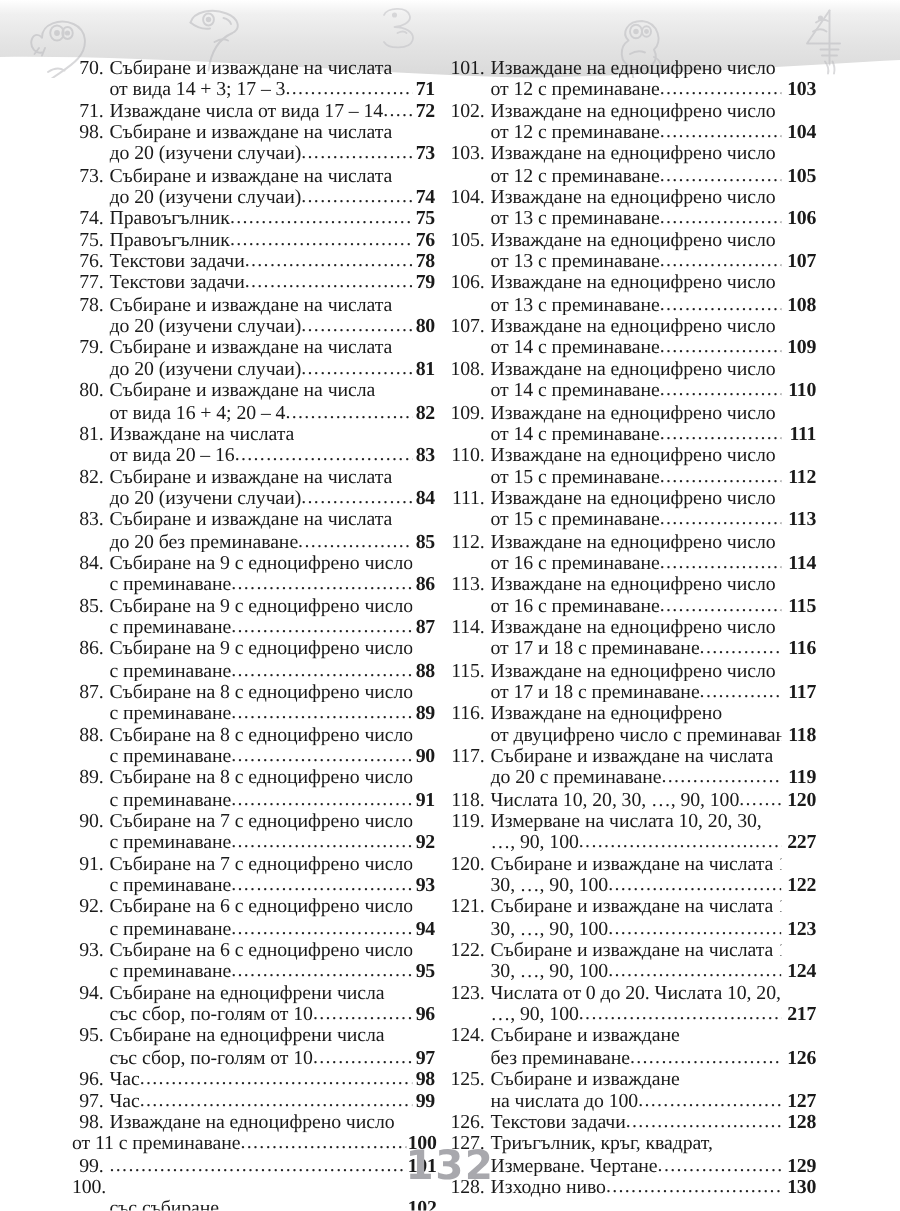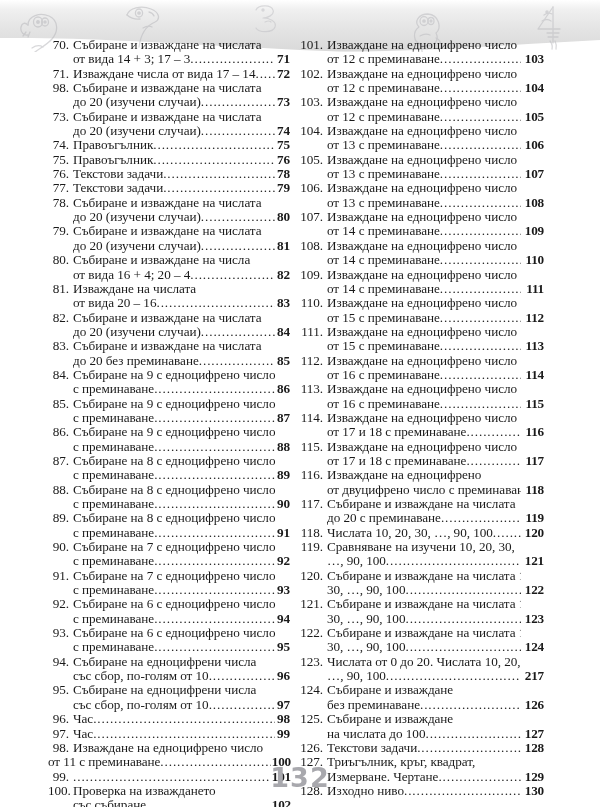--- a/index.html
+++ b/index.html
@@ -675,24 +675,20 @@
           <span class="num">99.</span>
           <span class="title-wrap">
             <span class="leader">..............................................................................................</span>
           </span>
           <span class="page">101</span>
         </div>
       </div>
       <div class="toc-entry">
         <div class="toc-line">
           <span class="num">100.</span>
-          <span class="title-wrap">
-            <span class="title-text">Проверка на изваждането</span>
-            <span class="leader off">..............................................................................................</span>
-          </span>
           <span class="page empty">102</span>
         </div>
         <div class="toc-line cont">
           <span class="num">100.</span>
           <span class="title-wrap">
             <span class="title-text">със събиране</span>
             <span class="leader">..............................................................................................</span>
           </span>
           <span class="page">102</span>
         </div>
@@ -1012,32 +1008,32 @@
             <span class="title-text">Числата 10, 20, 30, …, 90, 100</span>
             <span class="leader">..............................................................................................</span>
           </span>
           <span class="page">120</span>
         </div>
       </div>
       <div class="toc-entry">
         <div class="toc-line">
           <span class="num">119.</span>
           <span class="title-wrap">
-            <span class="title-text">Сравняване на изучени 10, 20, 30,</span>
+            <span class="title-text">Измерване на числата 10, 20, 30,</span>
             <span class="leader off">..............................................................................................</span>
           </span>
           <span class="page empty">121</span>
         </div>
         <div class="toc-line cont">
           <span class="num">119.</span>
           <span class="title-wrap">
             <span class="title-text">…, 90, 100</span>
             <span class="leader">..............................................................................................</span>
           </span>
-          <span class="page">121</span>
+          <span class="page">227</span>
         </div>
       </div>
       <div class="toc-entry">
         <div class="toc-line">
           <span class="num">120.</span>
           <span class="title-wrap">
             <span class="title-text">Събиране и изваждане на числата 10, 20,</span>
             <span class="leader off">..............................................................................................</span>
           </span>
           <span class="page empty">122</span>

